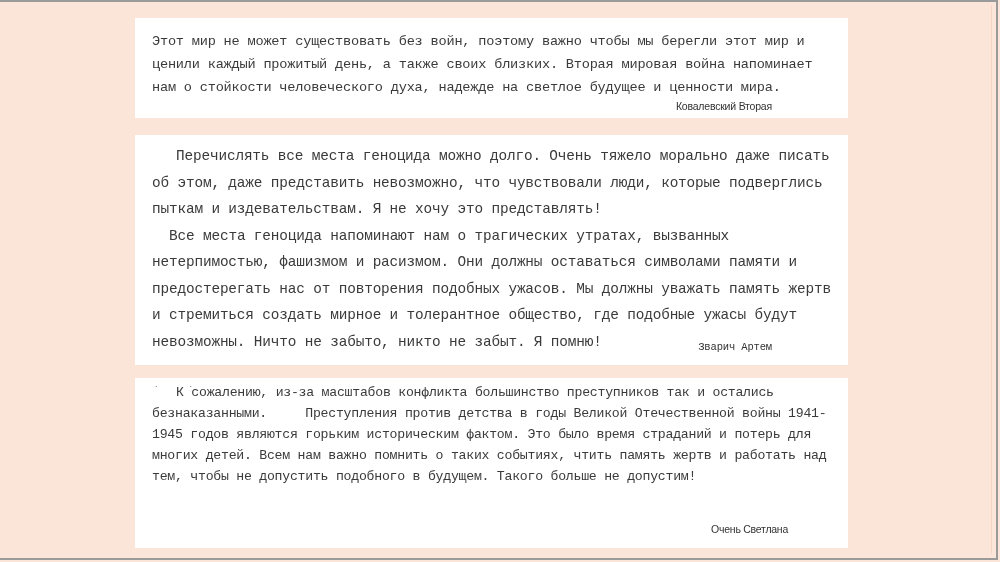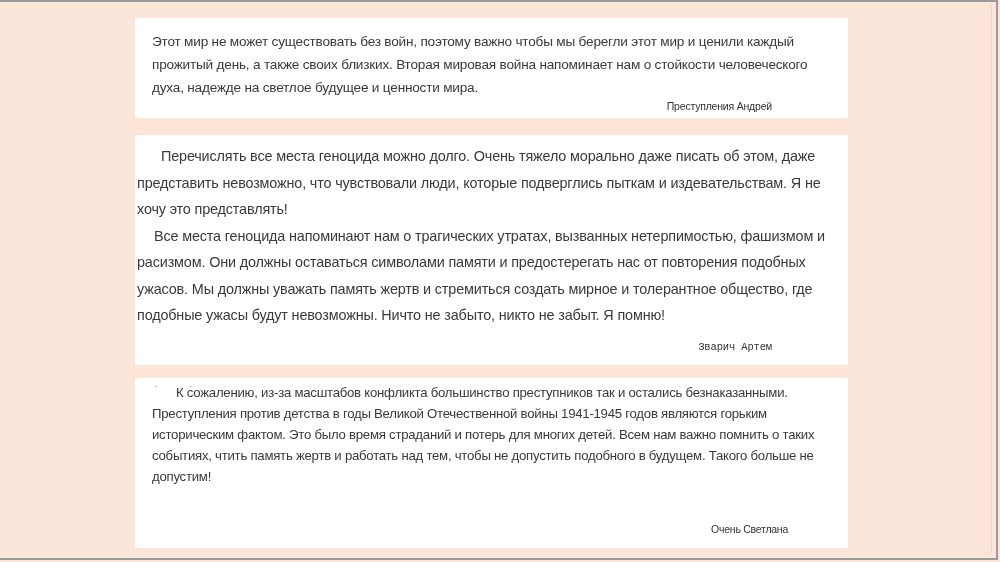--- a/index.html
+++ b/index.html
@@ -20,43 +20,43 @@
   .inner-line {
     position:absolute; left:3px; top:3px; right:4px; bottom:4px;
     border-right:1px solid #f6d5c4;
   }
   .card {
     position:absolute; left:135px; width:713px;
     background:#ffffff;
     color:#3a3a3a;
     box-sizing:border-box;
   }
-  .card p { margin:0; }
+  .card p { margin:0;font-family:Liberation Mono, monospace; }
   .card1 { top:18px; height:100px; padding:12px 14px 0 17px; font-size:13.6px; line-height:23px; letter-spacing:-0.2px; }
-  .card2 { top:135px; height:230px; padding:8px 14px 0 2px; font-size:14.4px; line-height:26.5px; letter-spacing:-0.15px; }
+  .card2 { top:135px; height:230px; padding:8px 14px 0 17px; font-size:14.4px; line-height:26.5px; letter-spacing:-0.15px; }
   .card3 { top:378px; height:170px; padding:4px 14px 0 17px; font-size:13.2px; line-height:21px; letter-spacing:-0.25px; }
   .indent { text-indent:24px; }
   .author {
     position:absolute; font-size:10.5px; color:#333;
   }
   .card1 .author { right:76px; top:77px; }
   .card2 .author { right:76px; top:199px;font-family:Liberation Mono, monospace; }
   .card3 .author { right:60px; top:141px; }
   .dots { position:absolute; top:-4px; left:20px; font-size:9px; color:#666; letter-spacing:32px; }
 </style>
 </head>
 <body>
 
 <div class="frame">
   <div class="inner-line"></div>
 </div>
 
 <div class="card card1">
   <p>Этот мир не может существовать без войн, поэтому важно чтобы мы берегли этот мир и ценили каждый прожитый день, а также своих близких. Вторая мировая война напоминает нам о стойкости человеческого духа, надежде на светлое будущее и ценности мира.</p>
-  <span class="author">Преступления Андрей</span>
+  <span class="author">Ковалевский Вторая</span>
 </div>
 
 <div class="card card2">
   <p class="indent">Перечислять все места геноцида можно долго. Очень тяжело морально даже писать об этом, даже представить невозможно, что чувствовали люди, которые подверглись пыткам и издевательствам. Я не хочу это представлять!</p>
   <p class="indent" style="text-indent:17px">Все места геноцида напоминают нам о трагических утратах, вызванных нетерпимостью, фашизмом и расизмом. Они должны оставаться символами памяти и предостерегать нас от повторения подобных ужасов. Мы должны уважать память жертв и стремиться создать мирное и толерантное общество, где подобные ужасы будут невозможны. Ничто не забыто, никто не забыт. Я помню!</p>
   <span class="author">Зварич Артем</span>
 </div>
 
 <div class="card card3">
   <span class="dots">..</span>

